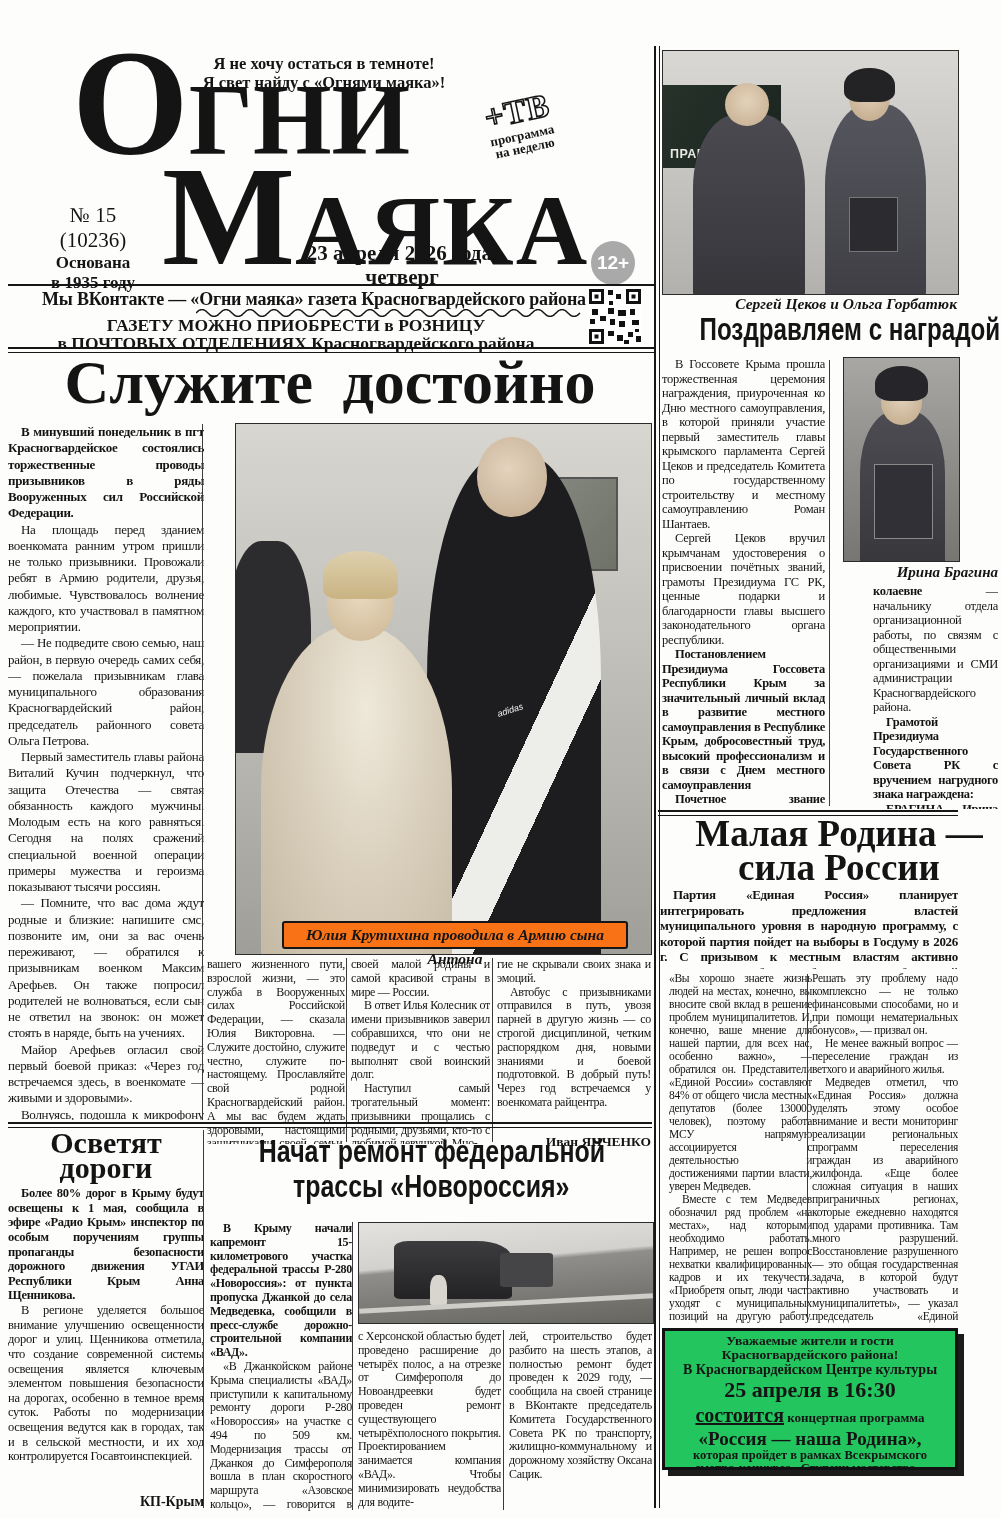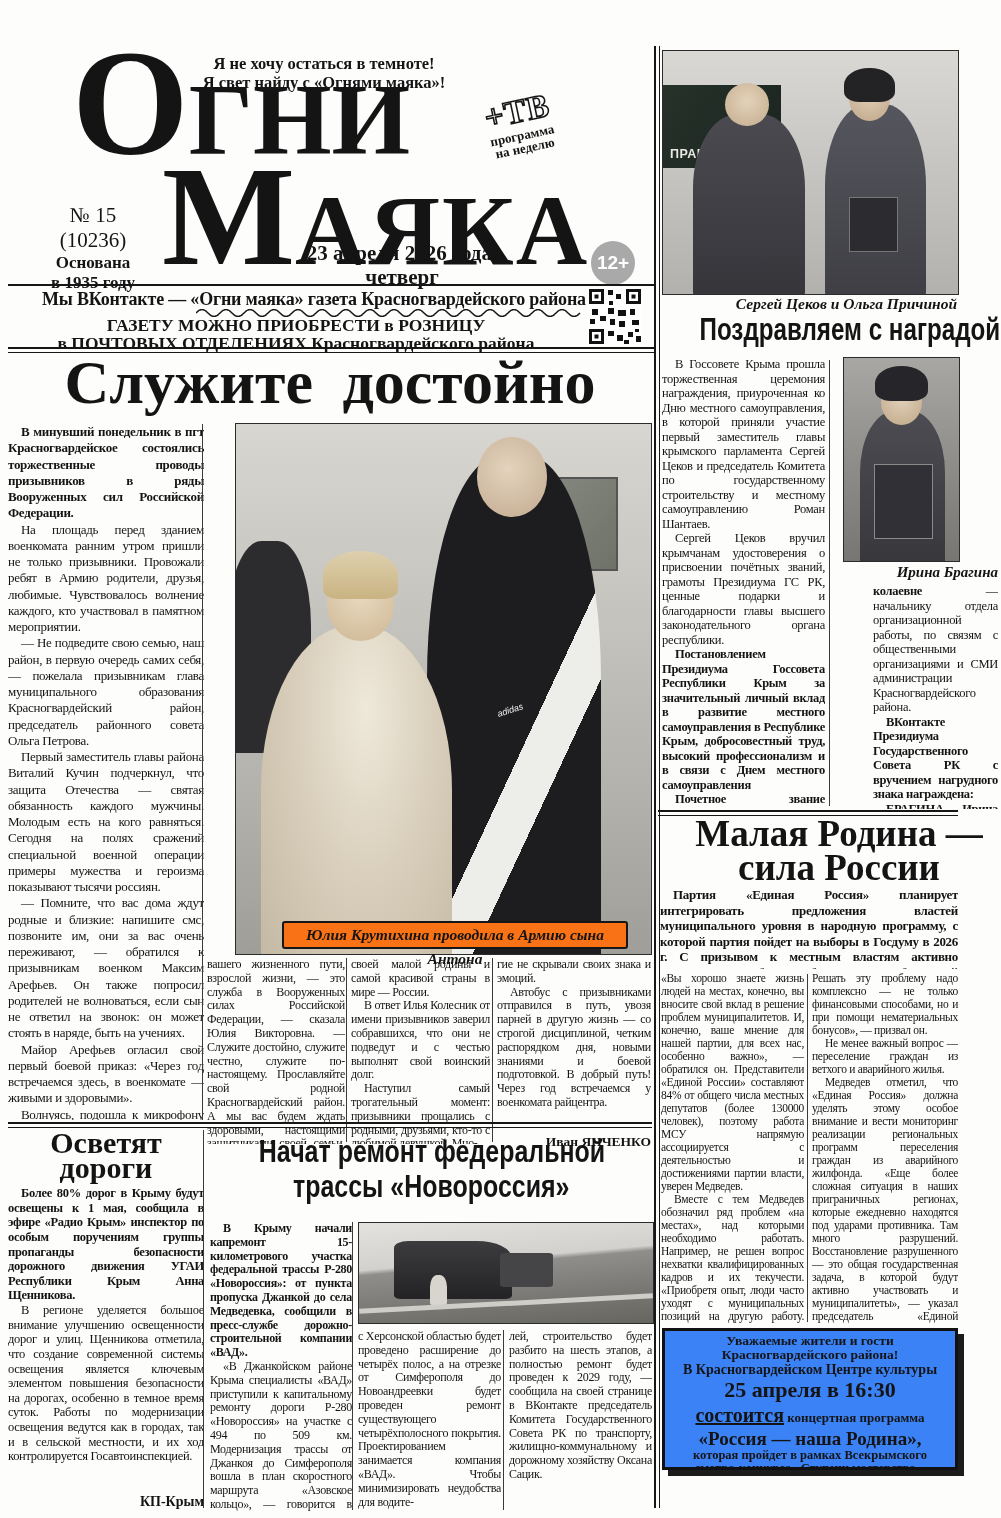--- a/index.html
+++ b/index.html
@@ -29,21 +29,21 @@
          font-size:19px;line-height:44px;text-align:center;font-family:"Liberation Sans",sans-serif;}
   
   .cond{font-family:"Liberation Sans","DejaVu Sans",sans-serif;font-weight:900;}
   .cond .sq{display:inline-block;transform:scaleX(.78);transform-origin:50% 50%;white-space:nowrap;}
   
   .photo{overflow:hidden;border:1px solid #2b2b2b;}
   .cap-box{background:#f97316;border:2px solid #161616;border-radius:3px;text-align:center;
            font-weight:bold;font-style:italic;}
   .cap-r{font-weight:bold;font-style:italic;text-align:right;}
   
-  .annc{border:3px solid #111;background:#3b82f6;box-shadow:6px 6px 0 0 #1c1c1c;text-align:center;
+  .annc{border:3px solid #111;background:#22c55e;box-shadow:6px 6px 0 0 #1c1c1c;text-align:center;
         font-weight:bold;overflow:hidden;padding:3px 4px;}
 </style>
 </head>
 <body>
 
 <div id="page">
 
   <div class="abs slogan ctr" style="left:186px;top:54px;width:276px;">
     <div>Я не хочу остаться в темноте!</div>
     <div>Я свет найду с «Огнями маяка»!</div>
@@ -213,21 +213,21 @@
     <div class="abs" style="left:0;top:14%;width:40%;height:34%;background:linear-gradient(120deg,#27322b,#1b241f);">
       <div style="position:absolute;left:6%;bottom:8%;color:#e8e8e4;font-size:12.5px;font-weight:bold;font-family:'Liberation Sans',sans-serif;letter-spacing:0.5px;">ПРАВЛЕНИЯ.</div>
     </div>
     <div class="abs" style="left:10%;top:26%;width:38%;height:76%;background:linear-gradient(#4a4a50,#35353a);border-radius:40% 40% 4% 4%;"></div>
     <div class="abs" style="left:21%;top:13%;width:15%;height:18%;background:radial-gradient(circle at 50% 42%,#e3d2ba,#c4ac8d);border-radius:50%;"></div>
     <div class="abs" style="left:55%;top:22%;width:34%;height:80%;background:linear-gradient(#56565e,#3e3e44);border-radius:42% 42% 4% 4%;"></div>
     <div class="abs" style="left:63%;top:10%;width:14%;height:19%;background:radial-gradient(circle at 50% 45%,#dfcdb6,#bfa687);border-radius:50%;"></div>
     <div class="abs" style="left:61.5%;top:7%;width:17%;height:14%;background:#232326;border-radius:50% 50% 30% 30%;"></div>
     <div class="abs" style="left:63%;top:60%;width:16%;height:22%;background:#2c2c30;border:1px solid #777;"></div>
   </div>
-  <div class="abs cap-r" style="left:662px;top:295px;width:295px;font-size:15.5px;">Сергей Цеков и Ольга Причиной</div>
+  <div class="abs cap-r" style="left:662px;top:295px;width:295px;font-size:15.5px;">Сергей Цеков и Ольга Горбатюк</div>
 
   <div class="abs ctr cond" style="left:656px;top:314px;width:302px;font-size:31px;line-height:1.05;">
     <span class="sq">Поздравляем с наградой!</span>
   </div>
 
   <div class="abs col" style="left:662px;top:357px;width:163px;height:452px;font-size:12.5px;line-height:1.16;">
       <p>В Госсовете Крыма прошла торжественная церемония награждения, приуроченная ко Дню местного самоуправления, в которой приняли участие первый заместитель главы крымского парламента Сергей Цеков и председатель Комитета по государственному строительству и местному самоуправлению Роман Шантаев.</p>
       <p>Сергей Цеков вручил крымчанам удостоверения о присвоении почётных званий, грамоты Президиума ГС РК, ценные подарки и благодарности главы высшего законодательного органа республики.</p>
       <p class="b">Постановлением Президиума Госсовета Республики Крым за значительный личный вклад в развитие местного самоуправления в Республике Крым, добросовестный труд, высокий профессионализм и в связи с Днем местного самоуправления</p>
       <p class="b">Почетное звание «Заслуженный работник местного самоуправления в Республике Крым» присвоено:</p>
@@ -237,34 +237,34 @@
   <div class="abs" style="left:833px;top:357px;width:165px;height:452px;overflow:hidden;">
     <div class="photo" style="position:relative;margin-left:10px;width:115px;height:203px;background:linear-gradient(180deg,#a8a7a4 0%,#8f8e8b 50%,#777673 100%);">
       <div class="abs" style="left:14%;top:26%;width:74%;height:76%;background:linear-gradient(#4c4c52,#37373c);border-radius:40% 40% 0 0;"></div>
       <div class="abs" style="left:32%;top:10%;width:36%;height:23%;background:radial-gradient(circle at 50% 45%,#e0cfb8,#c0a888);border-radius:50%;"></div>
       <div class="abs" style="left:27%;top:4%;width:46%;height:17%;background:#26262a;border-radius:50% 50% 30% 30%;"></div>
       <div class="abs" style="left:26%;top:52%;width:50%;height:36%;background:#303036;border:1px solid #8a8a8a;"></div>
     </div>
     <div class="cap-r" style="font-size:15px;margin:2px 0 3px 0;">Ирина Брагина</div>
     <div class="col" style="font-size:12.5px;line-height:1.16;margin-left:40px;">
         <p class="noind"><b>колаевне </b>— начальнику отдела организационной работы, по связям с общественными организациями и СМИ администрации Красногвардейского района.</p>
-        <p class="b">ВКонтакте Президиума Государственного Совета РК с вручением нагрудного знака награждена:</p>
+        <p class="b">Грамотой Президиума Государственного Совета РК с вручением нагрудного знака награждена:</p>
         <p><b>БРАГИНА Ирина Юрьевна </b>— заведующий сектором аналитической работы и предоставления субсидий отдела сельского хозяйства администрации Красногвардейского района.</p>
       </div>
   </div>
 
   <div class="abs rule-h" style="left:658px;top:810px;width:300px;"></div>
 
   <div class="abs b ctr" style="left:688px;top:817px;width:302px;font-size:37px;line-height:0.93;">
     <div>Малая Родина —</div>
     <div>сила России</div>
   </div>
   <div class="abs b" style="left:660px;top:887px;width:298px;height:82px;overflow:hidden;font-size:13px;line-height:1.2;text-align:justify;letter-spacing:-0.3px;text-indent:13px;">Партия «Единая Россия» планирует интегрировать предложения властей муниципального уровня в народную программу, с которой партия пойдет на выборы в Госдуму в 2026 г. С призывом к местным властям активно включиться в работу по сбору наказов избирателей выступил председатель «Единой России», замглавы Совета безопасности Дмитрий Медведев на форуме «Малая Родина — сила России».</div>
 
-  <div class="abs col" style="left:661px;top:972px;width:143px;height:352px;font-size:11.5px;line-height:1.13;">
+  <div class="abs col" style="left:661px;top:972px;width:143px;height:352px;font-size:11.5px;line-height:1.13;padding-left:8px;">
       <p class="noind">«Вы хорошо знаете жизнь людей на местах, конечно, вы вносите свой вклад в решение проблем муниципалитетов. И, конечно, ваше мнение для нашей партии, для всех нас, особенно важно», — обратился он. Представители «Единой России» составляют 84% от общего числа местных депутатов (более 130000 человек), поэтому работа МСУ напрямую ассоциируется с деятельностью и достижениями партии власти, уверен Медведев.</p>
       <p>Вместе с тем Медведев обозначил ряд проблем «на местах», над которыми необходимо работать. Например, не решен вопрос нехватки квалифицированных кадров и их текучести. «Приобретя опыт, люди часто уходят с муниципальных позиций на другую работу. Причиной, понятно, являются низкие зарплаты сотрудников.</p>
     </div>
   <div class="abs thin-v" style="left:807px;top:974px;height:348px;"></div>
   <div class="abs col" style="left:812px;top:972px;width:146px;height:352px;font-size:11.5px;line-height:1.13;">
       <p class="noind">Решать эту проблему надо комплексно — не только финансовыми способами, но и при помощи нематериальных бонусов», — призвал он.</p>
       <p>Не менее важный вопрос — переселение граждан из ветхого и аварийного жилья.</p>
       <p>Медведев отметил, что «Единая Россия» должна уделять этому особое внимание и вести мониторинг реализации региональных программ переселения граждан из аварийного жилфонда. «Еще более сложная ситуация в наших приграничных регионах, которые ежедневно находятся под ударами противника. Там много разрушений. Восстановление разрушенного — это общая государственная задача, в которой будут активно участвовать и муниципалитеты», — указал председатель «Единой России».</p>
     </div>
 

